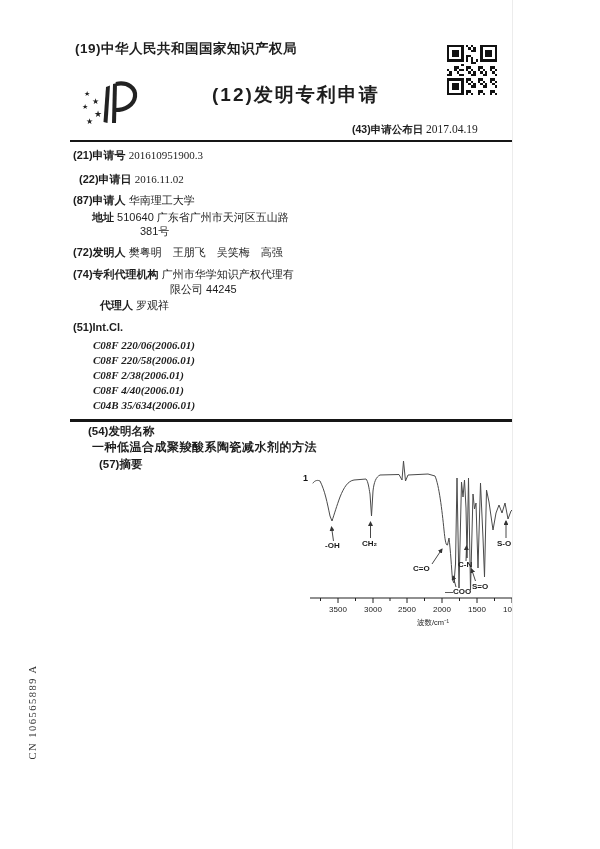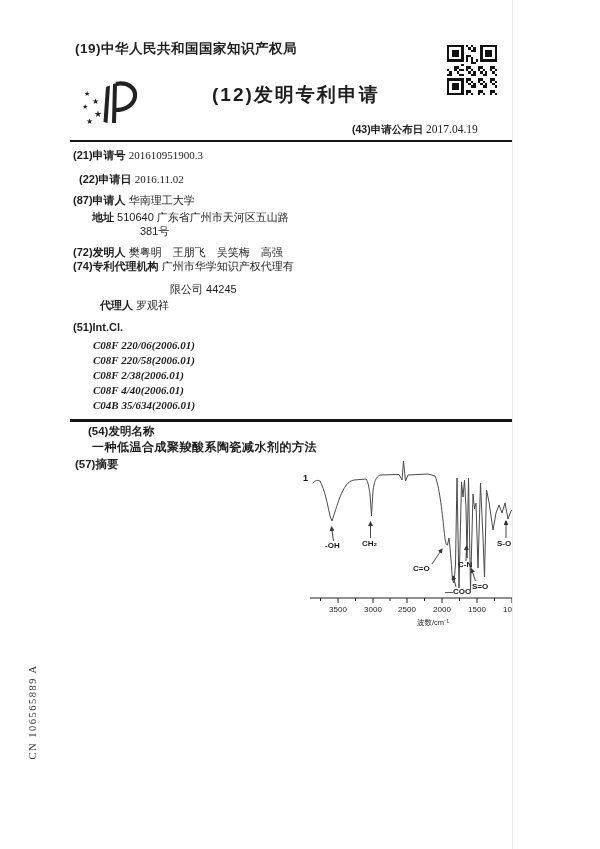--- a/index.html
+++ b/index.html
@@ -185,21 +185,21 @@
       <span class="lbl">地址</span>
       <span class="cjkval">510640 广东省广州市天河区五山路</span>
     </div>
     <div class="row" style="left:67px;top:76px;">
       <span class="cjkval">381号</span>
     </div>
     <div class="row" style="left:0;top:97px;">
       <span class="lbl">(72)发明人</span>
       <span class="cjkval">樊粤明　王朋飞　吴笑梅　高强</span>
     </div>
-    <div class="row" style="left:0;top:111px;">
+    <div class="row" style="left:0;top:119px;">
       <span class="lbl">(74)专利代理机构</span>
       <span class="cjkval">广州市华学知识产权代理有</span>
     </div>
     <div class="row" style="left:97px;top:134px;">
       <span class="cjkval">限公司 44245</span>
     </div>
     <div class="row" style="left:27px;top:150px;">
       <span class="lbl">代理人</span>
       <span class="cjkval">罗观祥</span>
     </div>
@@ -209,21 +209,21 @@
     <div class="row intcl" style="left:20px;top:220px;">C08F 2/38(2006.01)</div>
     <div class="row intcl" style="left:20px;top:235px;">C08F 4/40(2006.01)</div>
     <div class="row intcl" style="left:20px;top:250px;">C04B 35/634(2006.01)</div>
   </div>
 
 
   <div class="abs hline" style="left:70px;top:419px;width:453px;height:2.5px;"></div>
 
   <div class="abs sec-label" style="left:63px;top:424px;">(54)发明名称</div>
   <div class="abs invention-title">一种低温合成聚羧酸系陶瓷减水剂的方法</div>
-  <div class="abs sec-label" style="left:50px;top:457px;">(57)摘要</div>
+  <div class="abs sec-label" style="left:74px;top:457px;">(57)摘要</div>
 
   <svg class="abs" style="left:300px;top:450px;" width="266" height="182" viewBox="0 0 266 182">
     <defs>
       <marker id="ah" viewBox="0 0 10 10" refX="8" refY="5" markerWidth="5.5" markerHeight="5.5" orient="auto-start-reverse">
         <path d="M0,0 L10,5 L0,10 z" fill="#333"></path>
       </marker>
     </defs>
 
     <path d="M13,33 C15,30 18,30 20,31 C25,41 27,52 30,66 L32,71 C34,65 37,55 40,47 C44,37 48,31 54,30 L66,29 C68,31 69,38 70,44 L71.5,66 L73,41 C74,32 76,27 80,25 L99,24.5 L102,30 L103.5,11 L105.5,31 L108,25 L128,24 L135,26 C139,35 142,60 144,80 C145,90 146,96 147.5,95 L149,88 C150.5,100 151.5,118 152.5,130 L154,133 L155.5,114 L157,28 L159,138 L161.5,32 L163,47 L164.5,30 L166,58 L167,108 L168.5,28 L170.5,140 L173,44 L174.5,59 L176,53 L178,118 L180.5,33 L183,88 L184.5,127 L186.5,40 L189,52 L193,80 L196,63 L199,55 L202,63 L205,53 L208,69 L211,61 L215,57 L219,53 L223,59 L227,72 L231,77 L235,69 L239,64 L243,67 L246,54 L249,37" fill="none" stroke="#4a4a4a" stroke-width="1" stroke-linejoin="round" stroke-linecap="round"></path>
 

